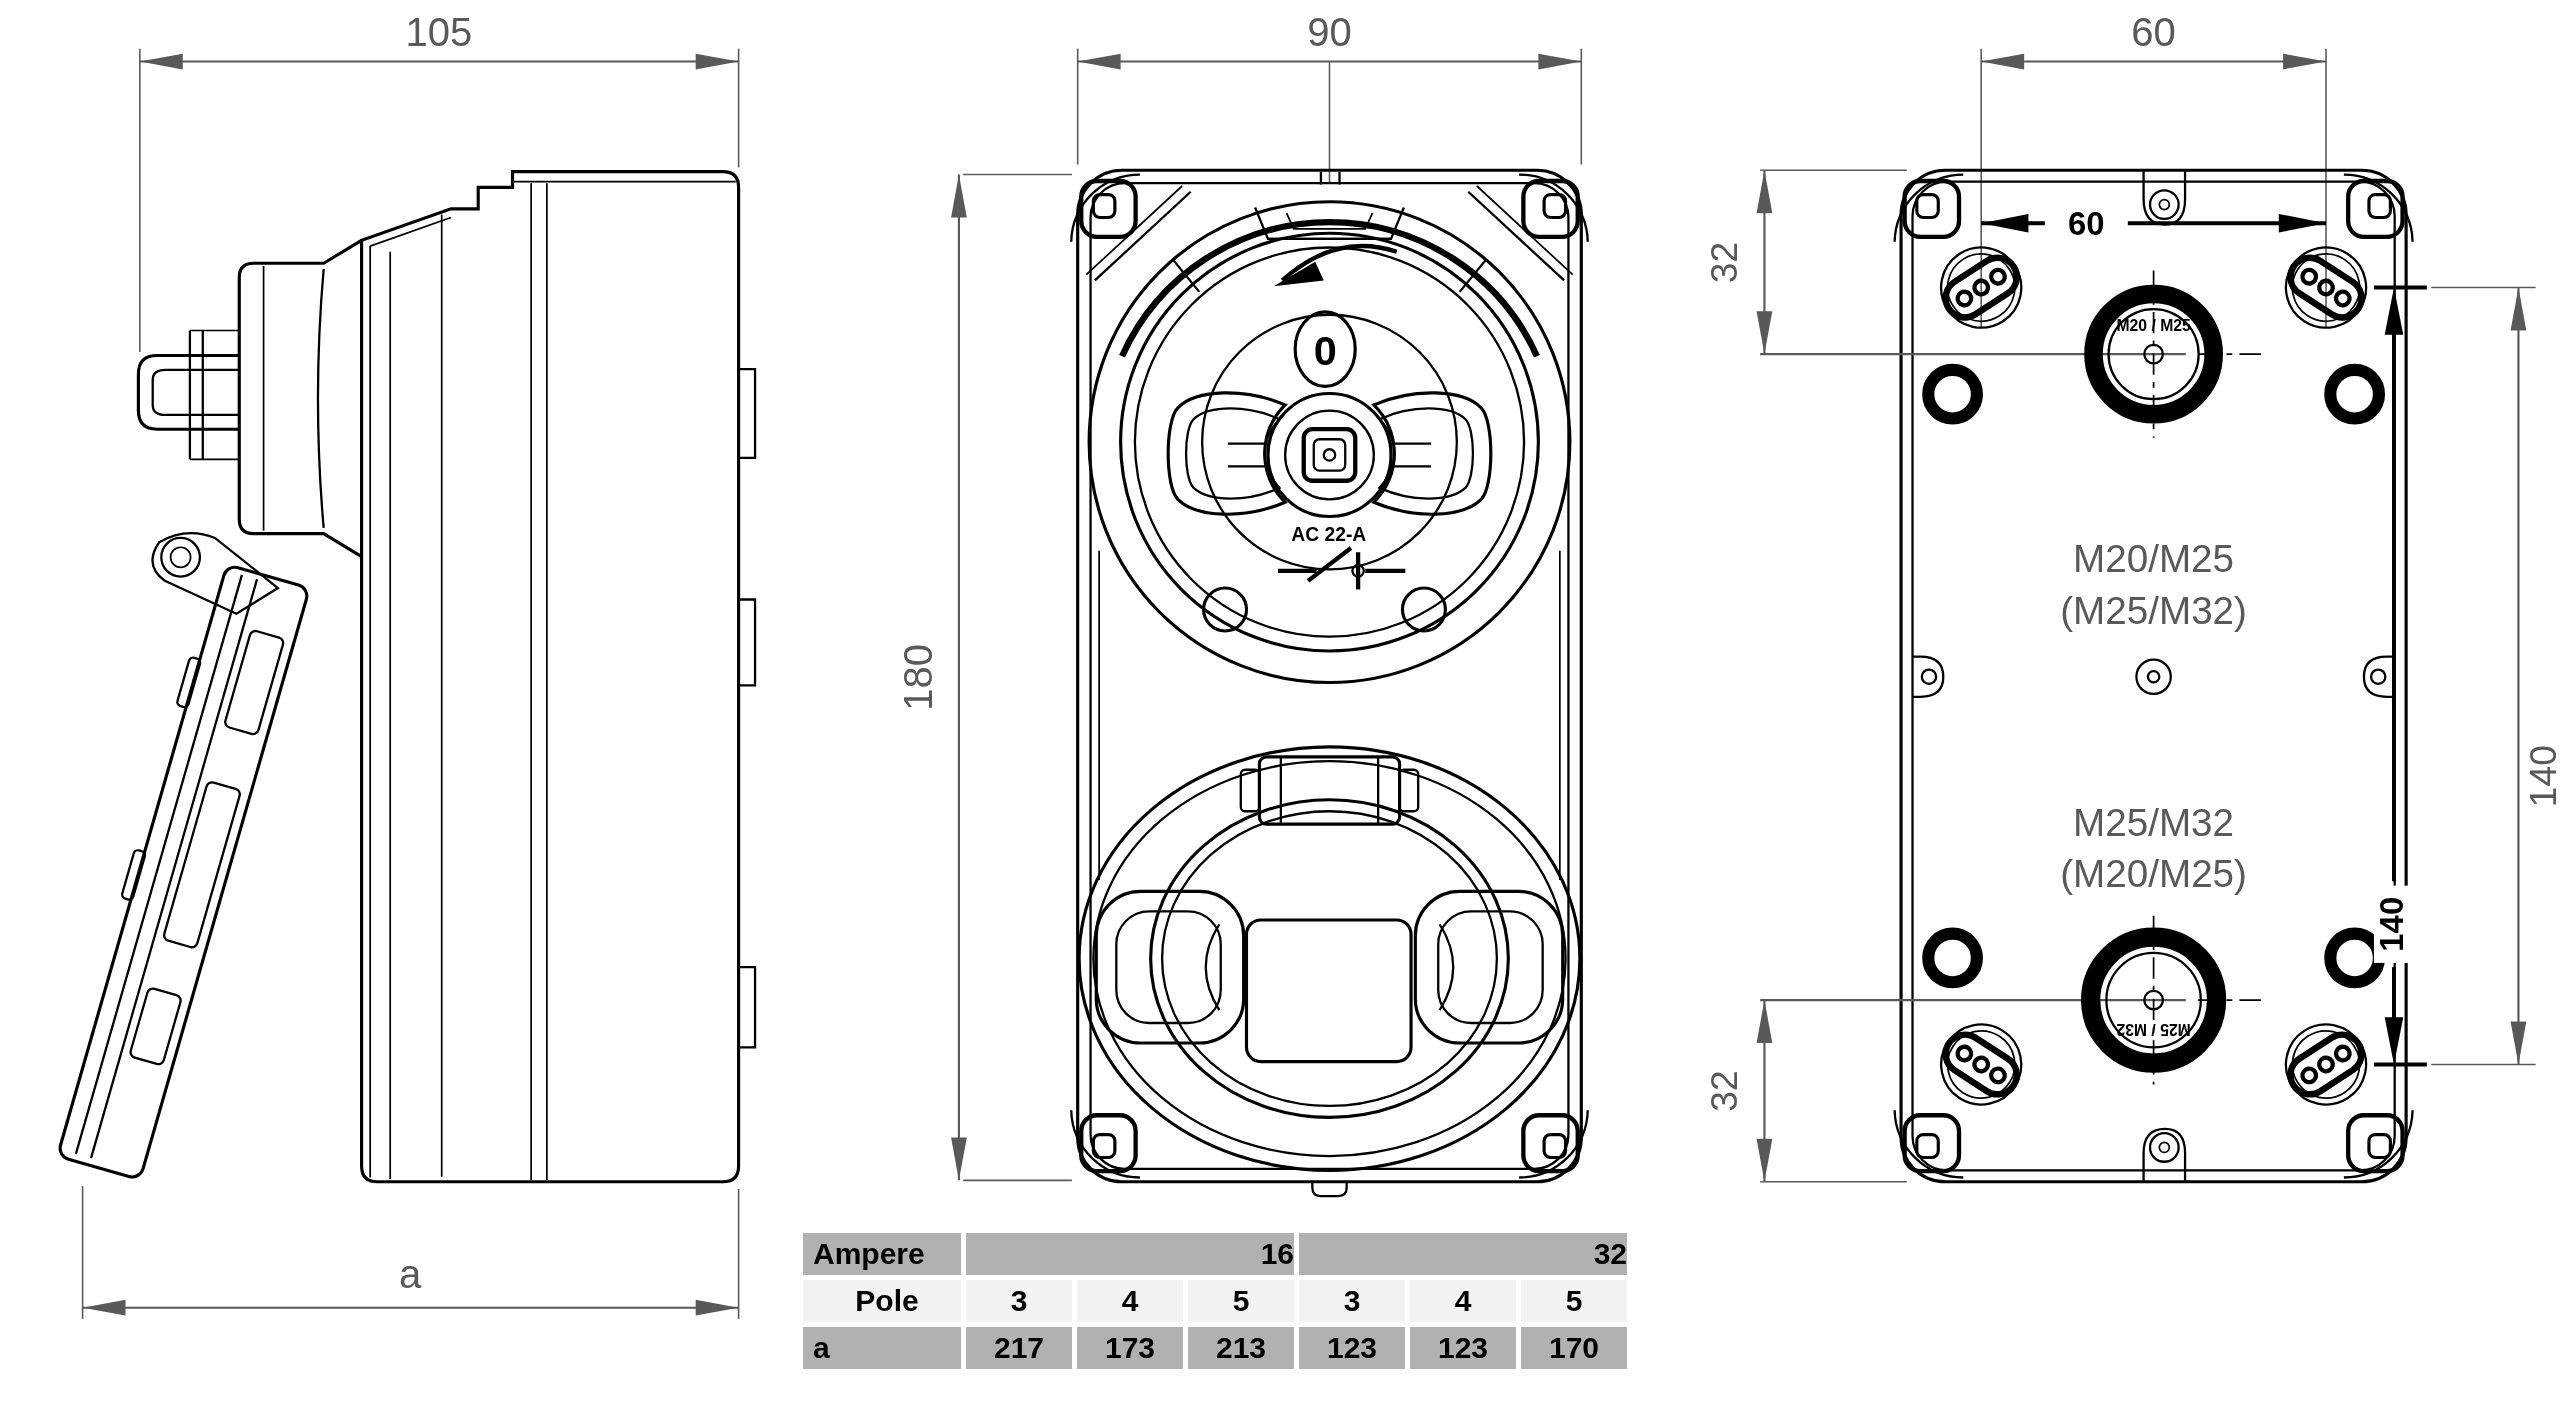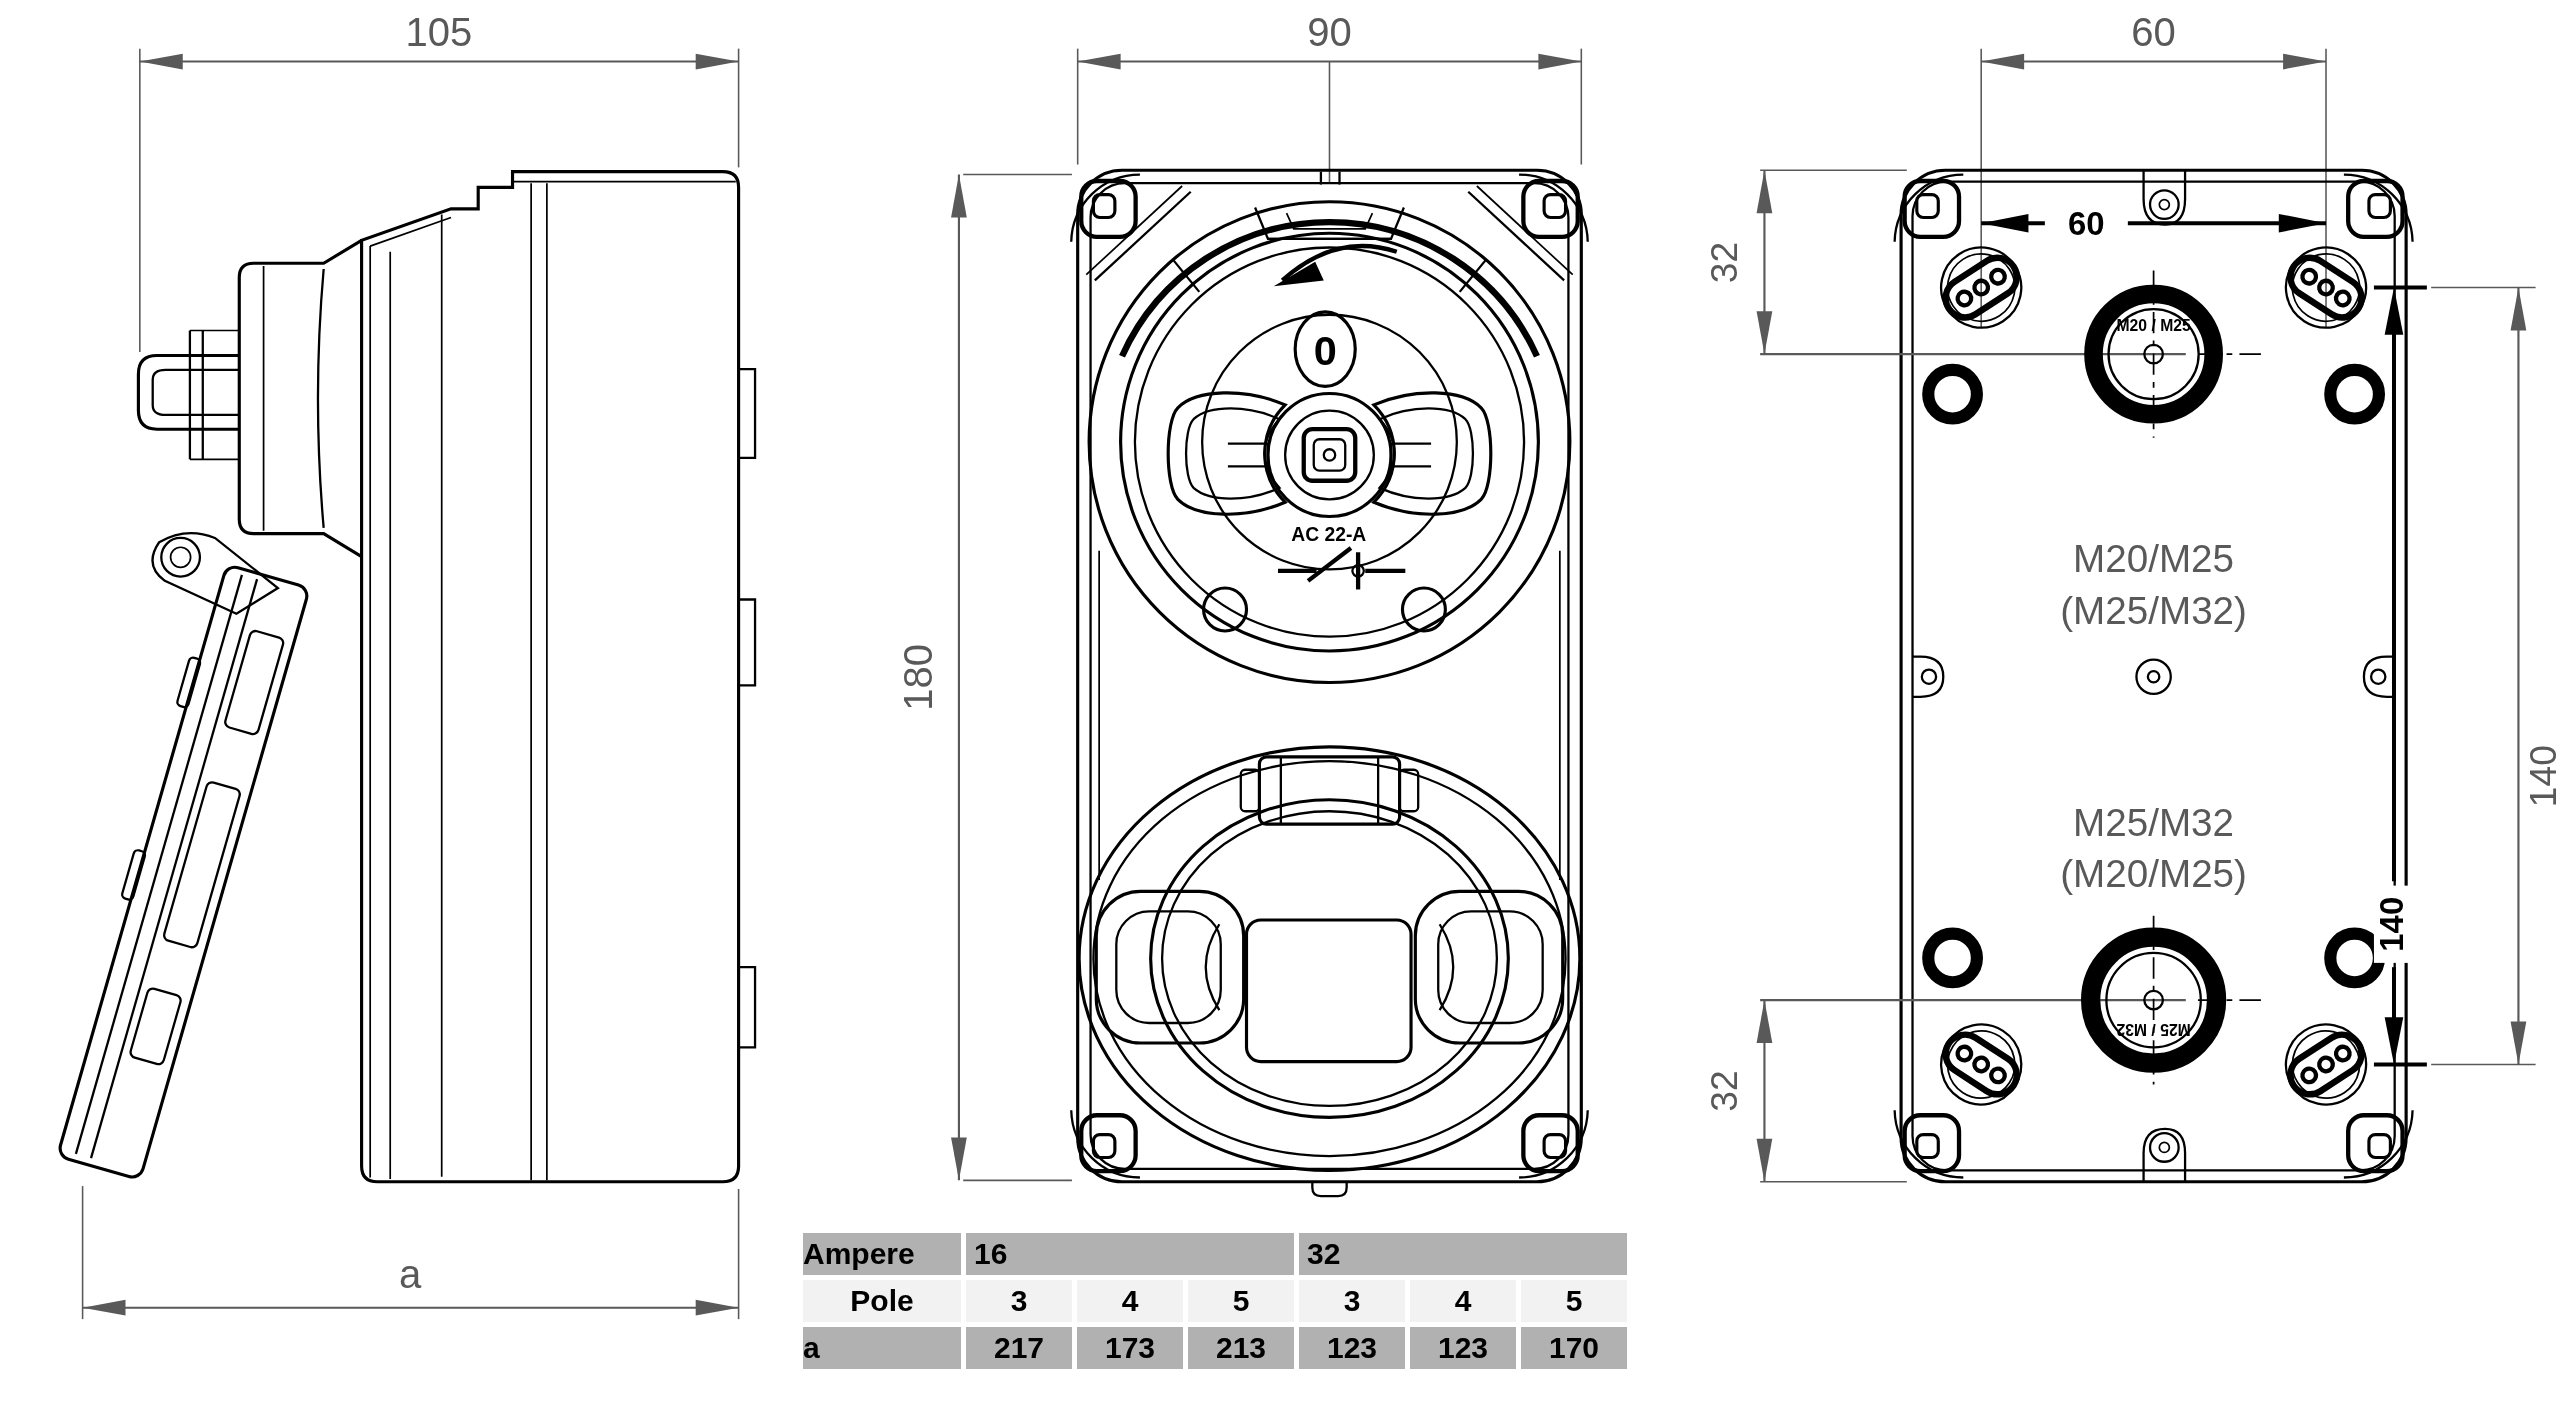--- a/index.html
+++ b/index.html
@@ -30,24 +30,24 @@
   .bd{fill:#000;font-weight:bold;font-size:46px;}
   .kt{fill:#000;font-weight:bold;font-size:22px;}
   .zero{fill:#000;font-weight:bold;font-size:58px;}
   .ac{fill:#000;font-weight:bold;font-size:27px;}
 
   
   .dim-table{position:absolute;left:803px;top:1233px;display:grid;
              grid-template-columns:158px repeat(6,106px);
              grid-auto-rows:42px;gap:5px;
              font-size:30px;font-weight:bold;color:#000;line-height:42px;}
-  .cell{background:#b1b1b1;}
+  .cell{background:#b1b1b1;padding-left:10px;}
   .cell.val{padding-left:0;text-align:center;}
   .cell.light{background:#f2f2f2;text-align:center;}
-  .cell.span3{grid-column:span 3;padding-left:8px;text-align:left;}
+  .cell.span3{grid-column:span 3;padding-left:8px;text-align:right;}
 </style>
 </head>
 <body>
 
 <svg width="2576" height="1410" viewBox="0 0 3600 1971">
 
   <defs>
 
     <g id="boss">
       <rect x="1511" y="253" width="76" height="78" rx="22" class="k5"></rect>

